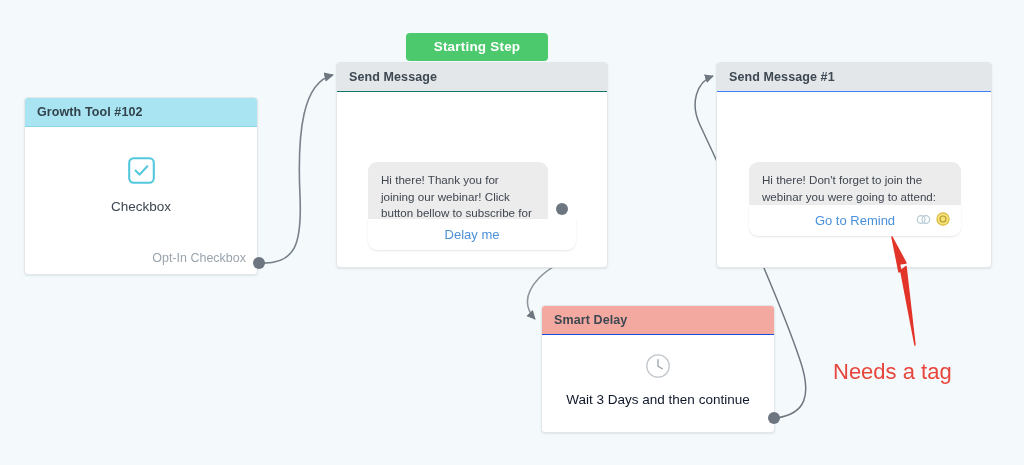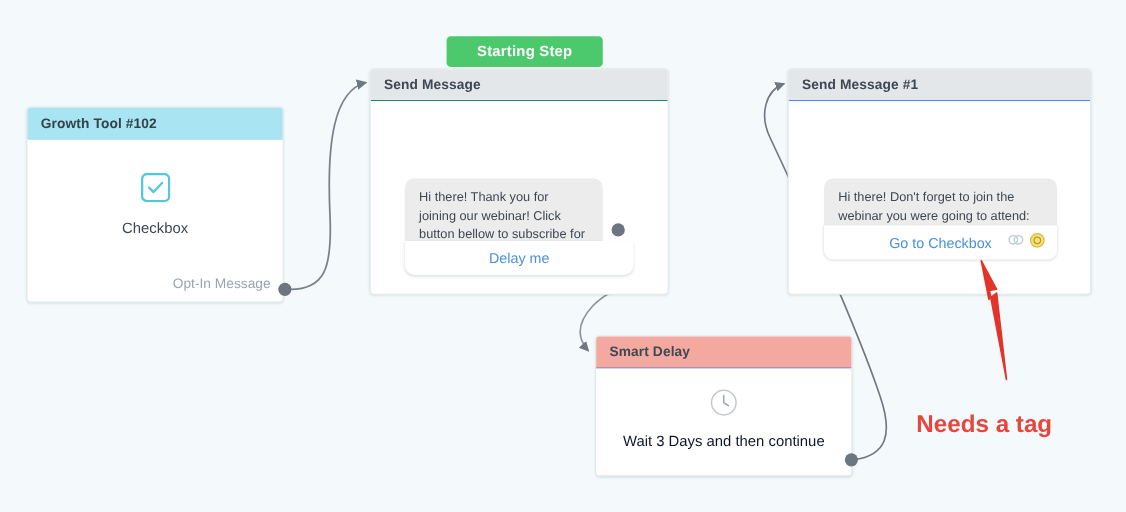--- a/index.html
+++ b/index.html
@@ -207,27 +207,26 @@
     font-weight: bold;
     line-height: 28px;
     text-align: center;
     z-index: 5;
     letter-spacing: .2px;
   }
 
   
   #annotation-text {
     position: absolute;
-    left: 833px; top: 373px;
+    left: 833px; top: 359px;
     font-size: 22px;
     color: #e8453c;
     font-family: "Liberation Sans", sans-serif;
     z-index: 6;
     white-space: nowrap;
-    font-weight: bold;
   }
   #annotation-arrow {
     position: absolute;
     left: 862px; top: 215px;
     width: 80px; height: 135px;
     z-index: 6;
   }
 </style>
 </head>
 <body>
@@ -255,21 +254,21 @@
     <div class="node-body">
       <div class="checkbox-wrap">
         <span class="checkbox-icon">
           <svg width="27" height="27" viewBox="0 0 27 27">
             <rect x="1.2" y="1.2" width="24.6" height="24.6" rx="4.5" ry="4.5" fill="#ffffff" stroke="#54c7dd" stroke-width="2.1"></rect>
             <path d="M7.5,13.6 L11.6,17.6 L19.3,9.3" fill="none" stroke="#54c7dd" stroke-width="2.1" stroke-linecap="round" stroke-linejoin="round"></path>
           </svg>
         </span>
         <span class="checkbox-label">Checkbox</span>
       </div>
-      <div class="opt-in-row">Opt-In Message</div>
+      <div class="opt-in-row">Opt-In Checkbox</div>
     </div>
   </div>
   <div class="out-dot" id="dot-growth-tool"></div>
 
   <div class="node" id="node-send-message">
     <div class="node-header">Send Message</div>
     <div class="node-body">
       <div class="bubble">
         <p class="bubble-text">Hi there! Thank you for joining our webinar! Click button bellow to subscribe for the reminder.</p>
       </div>
@@ -280,21 +279,21 @@
   </div>
   <div class="out-dot" id="dot-remind-me"></div>
 
   <div class="node" id="node-send-message-1">
     <div class="node-header">Send Message #1</div>
     <div class="node-body">
       <div class="bubble">
         <p class="bubble-text">Hi there! Don't forget to join the webinar you were going to attend:</p>
       </div>
       <div class="bubble-btn">
-        <span class="bubble-btn-label">Go to Checkbox</span>
+        <span class="bubble-btn-label">Go to Remind</span>
         <span class="btn-icons">
           <span>
             <svg width="15" height="13" viewBox="0 0 18 14">
               <circle cx="6.2" cy="7" r="4.6" fill="none" stroke="#b8cbd6" stroke-width="1.5"></circle>
               <circle cx="11.8" cy="7" r="4.6" fill="none" stroke="#b8cbd6" stroke-width="1.5"></circle>
             </svg>
           </span>
           <span>
             <svg width="14" height="14" viewBox="0 0 16 16">
               <circle cx="8" cy="8" r="7" fill="#f6e27a" stroke="#d9b93c" stroke-width="1.3"></circle>

